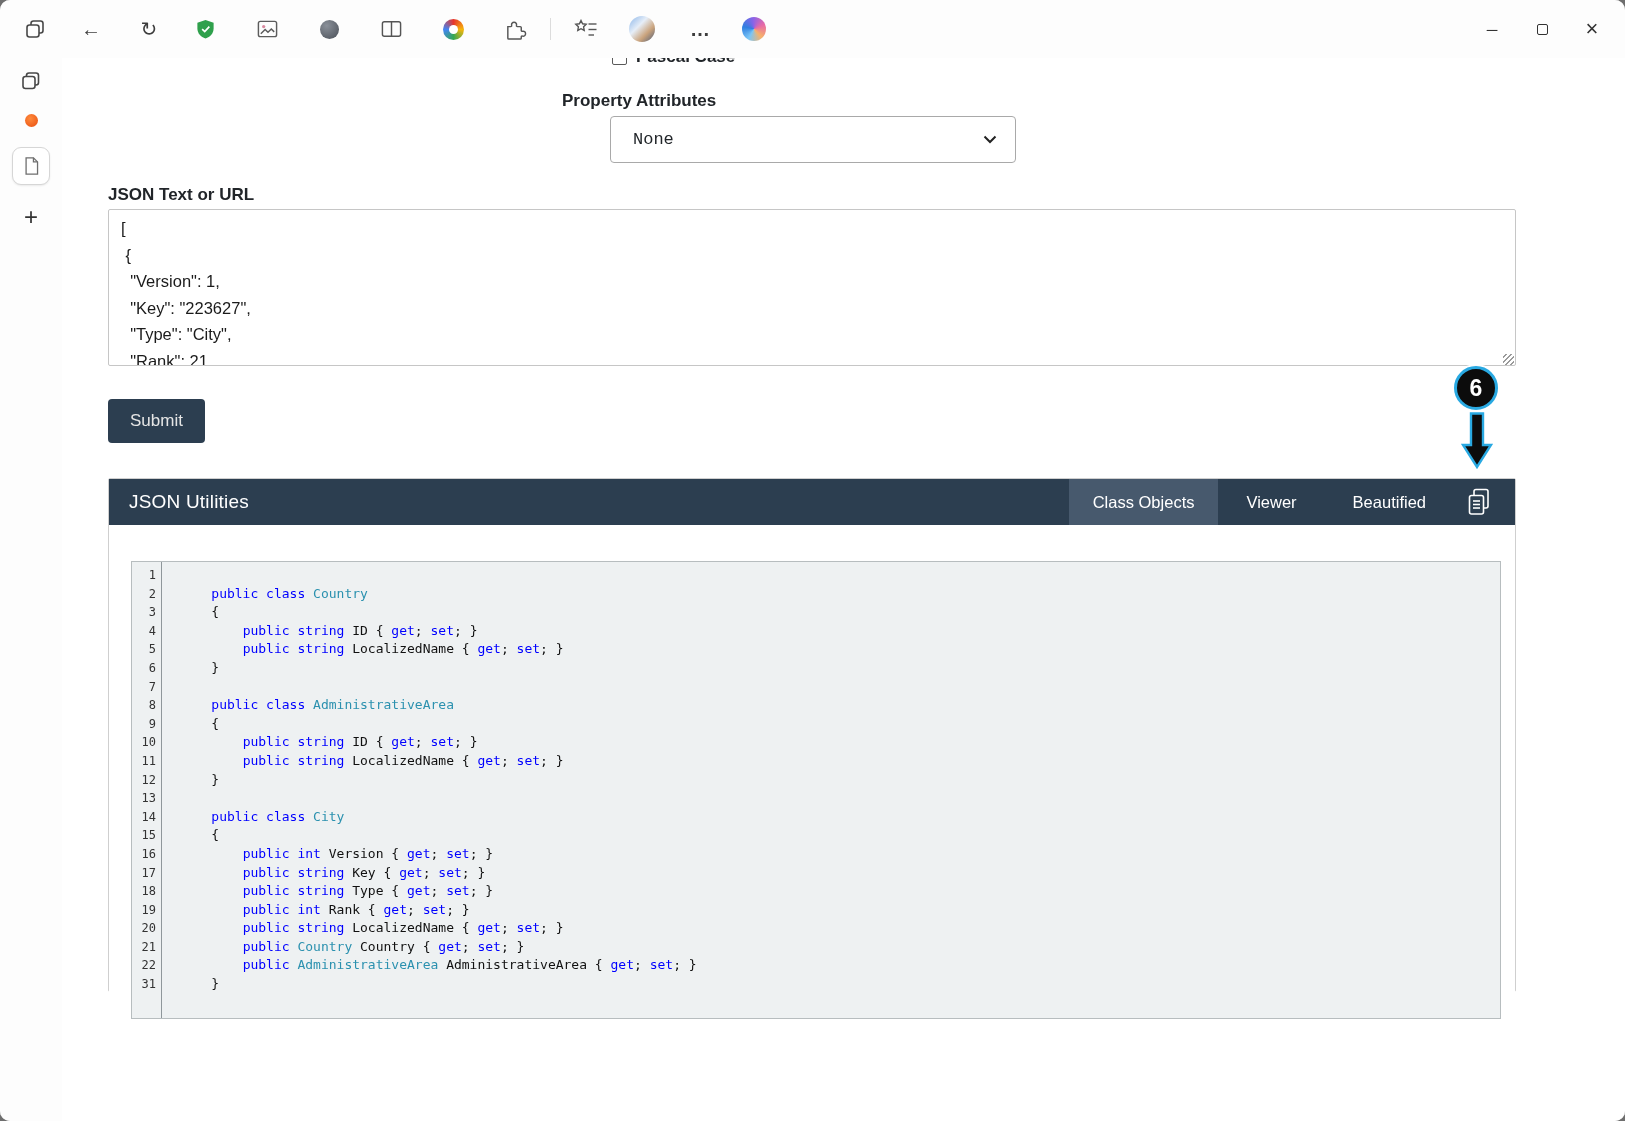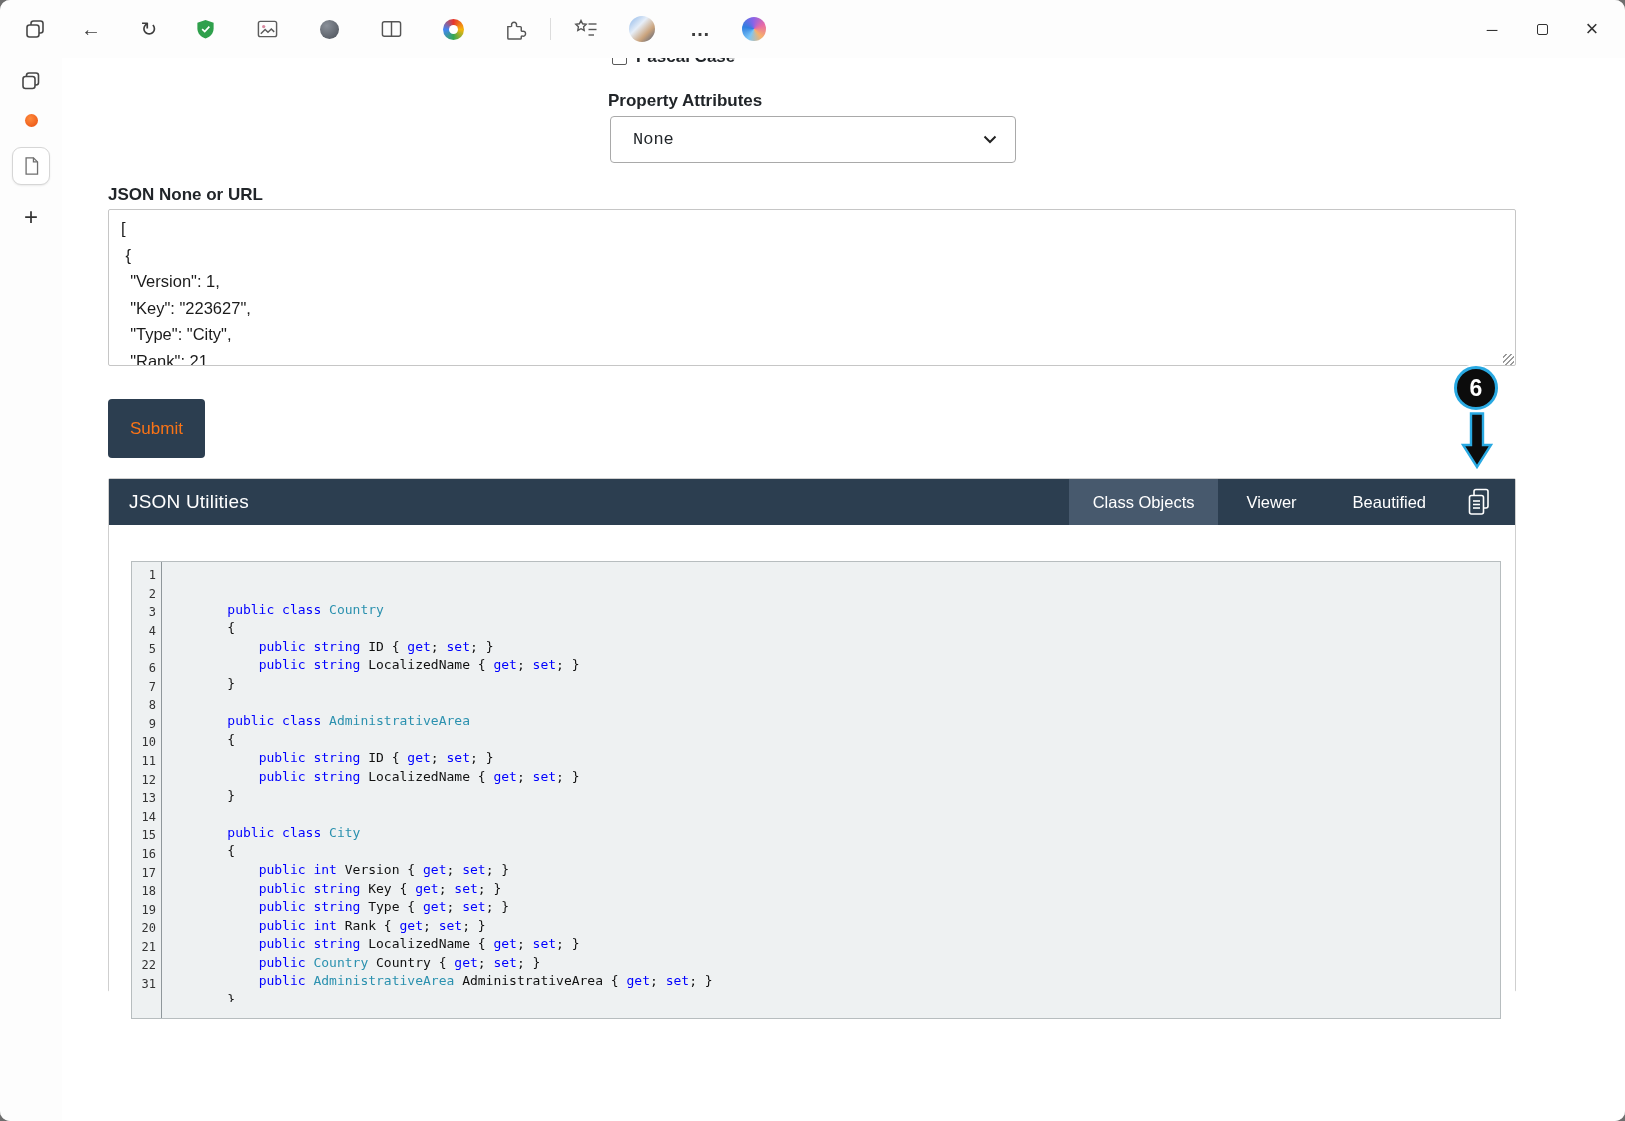--- a/index.html
+++ b/index.html
@@ -72,21 +72,21 @@
   .content {
     position:absolute; top:58px; left:62px; right:0; bottom:0;
     background:#fff; border-top-left-radius:8px; overflow:hidden;
   }
   .abs { position:absolute; }
 
   .pascal-row { left:550px; top:-13px; height:24px; display:flex; align-items:center; gap:9px; }
   .checkbox { width:15px; height:15px; border:1.5px solid #5a5a5a; border-radius:2px; background:#fff; flex:none; }
   .blabel { font-weight:700; font-size:17px; color:#212529; }
 
-  .prop-label { left:546px; top:33px; }
+  .prop-label { left:500px; top:33px; }
   .fake-select {
     left:548px; top:58px; width:406px; height:47px;
     border:1px solid #a9a9a9; border-radius:4px; background:#fff;
     display:flex; align-items:center; padding:0 18px 0 22px;
     font-size:17px; color:#212529;font-family:Liberation Mono, monospace;
   }
   .sel-spacer { flex:1; }
 
   .json-label { left:46px; top:127px; }
   .json-input {
@@ -94,22 +94,22 @@
     border:1px solid #c6c6c6; border-radius:2px; padding:5px 12px;
     font-family:"Liberation Sans", sans-serif; font-size:16.5px; line-height:26.5px;
     color:#1b1b1b; resize:none; overflow:hidden; background:#fff;
   }
   .resize-grip {
     left:1441px; top:296px; width:11px; height:11px;
     background:repeating-linear-gradient(135deg, transparent 0 2px, #9a9a9a 2px 3.5px);
   }
 
   .submit-btn {
-    left:46px; top:341px; width:97px; height:59px;
-    background:var(--navy,#2c3e50); color:#f97316; border:none; border-radius:4px;
+    left:46px; top:341px; width:97px; height:44px;
+    background:var(--navy,#2c3e50); color:#e5e5e5; border:none; border-radius:4px;
     font-family:"Liberation Sans", sans-serif; font-size:17px;
   }
 
   .ann-circle {
     left:1392px; top:308px; width:44px; height:44px; border-radius:50%;
     background:#0c0c0c; border:3px solid var(--accent,#29a9e2); color:#fff;
     font-size:23px; font-weight:700; display:flex; align-items:center; justify-content:center;
     box-shadow:0 0 0 2px rgba(255,255,255,.95); z-index:5;
   }
   .ann-arrow { left:1399px; top:354px; z-index:5; filter:drop-shadow(0 0 1.5px #fff); }
@@ -130,21 +130,21 @@
   .codebox {
     position:absolute; left:22px; top:36px; width:1370px; height:458px;
     background:#eef1f2; border:1px solid #b7bdbf; display:flex; overflow:hidden;
   }
   .gutter {
     width:30px; flex:none; padding:4px 5px 0 0; text-align:right;
     border-right:1px solid #8f979b;
     font-family:"DejaVu Sans Mono", monospace; font-size:12px; line-height:18.6px; color:#333;
   }
   .code {
-    flex:1; margin:16px; padding:4px 1px 0 18px; overflow:hidden;
+    flex:1; margin:0; padding:4px 1px 0 18px; overflow:hidden;
     font-family:"DejaVu Sans Mono", monospace; font-size:13px; line-height:18.6px; color:#111;
   }
   .cl { white-space:pre; }
   .tk-k { color:var(--kw,#0000ff); }
   .tk-t { color:var(--ty,#2b91af); }
   .tk-p { color:#111; }
 
   svg { display:block; }
 </style>
 </head>
@@ -258,21 +258,21 @@
     <div class="abs blabel prop-label">Property Attributes</div>
 
     <div class="abs fake-select">
       <span>None</span>
       <span class="sel-spacer"></span>
       <svg width="14" height="9" viewBox="0 0 14 9" fill="none" stroke="#222" stroke-width="2">
         <polyline points="1.5 1.5 7 7 12.5 1.5"></polyline>
       </svg>
     </div>
 
-    <div class="abs blabel json-label">JSON None or URL</div>
+    <div class="abs blabel json-label">JSON Text or URL</div>
 
     <textarea class="abs json-input" spellcheck="false" style="">[
  {
   "Version": 1,
   "Key": "223627",
   "Type": "City",
   "Rank": 21,</textarea>
     <div class="abs resize-grip"></div>
 
     <button class="abs submit-btn">Submit</button>

